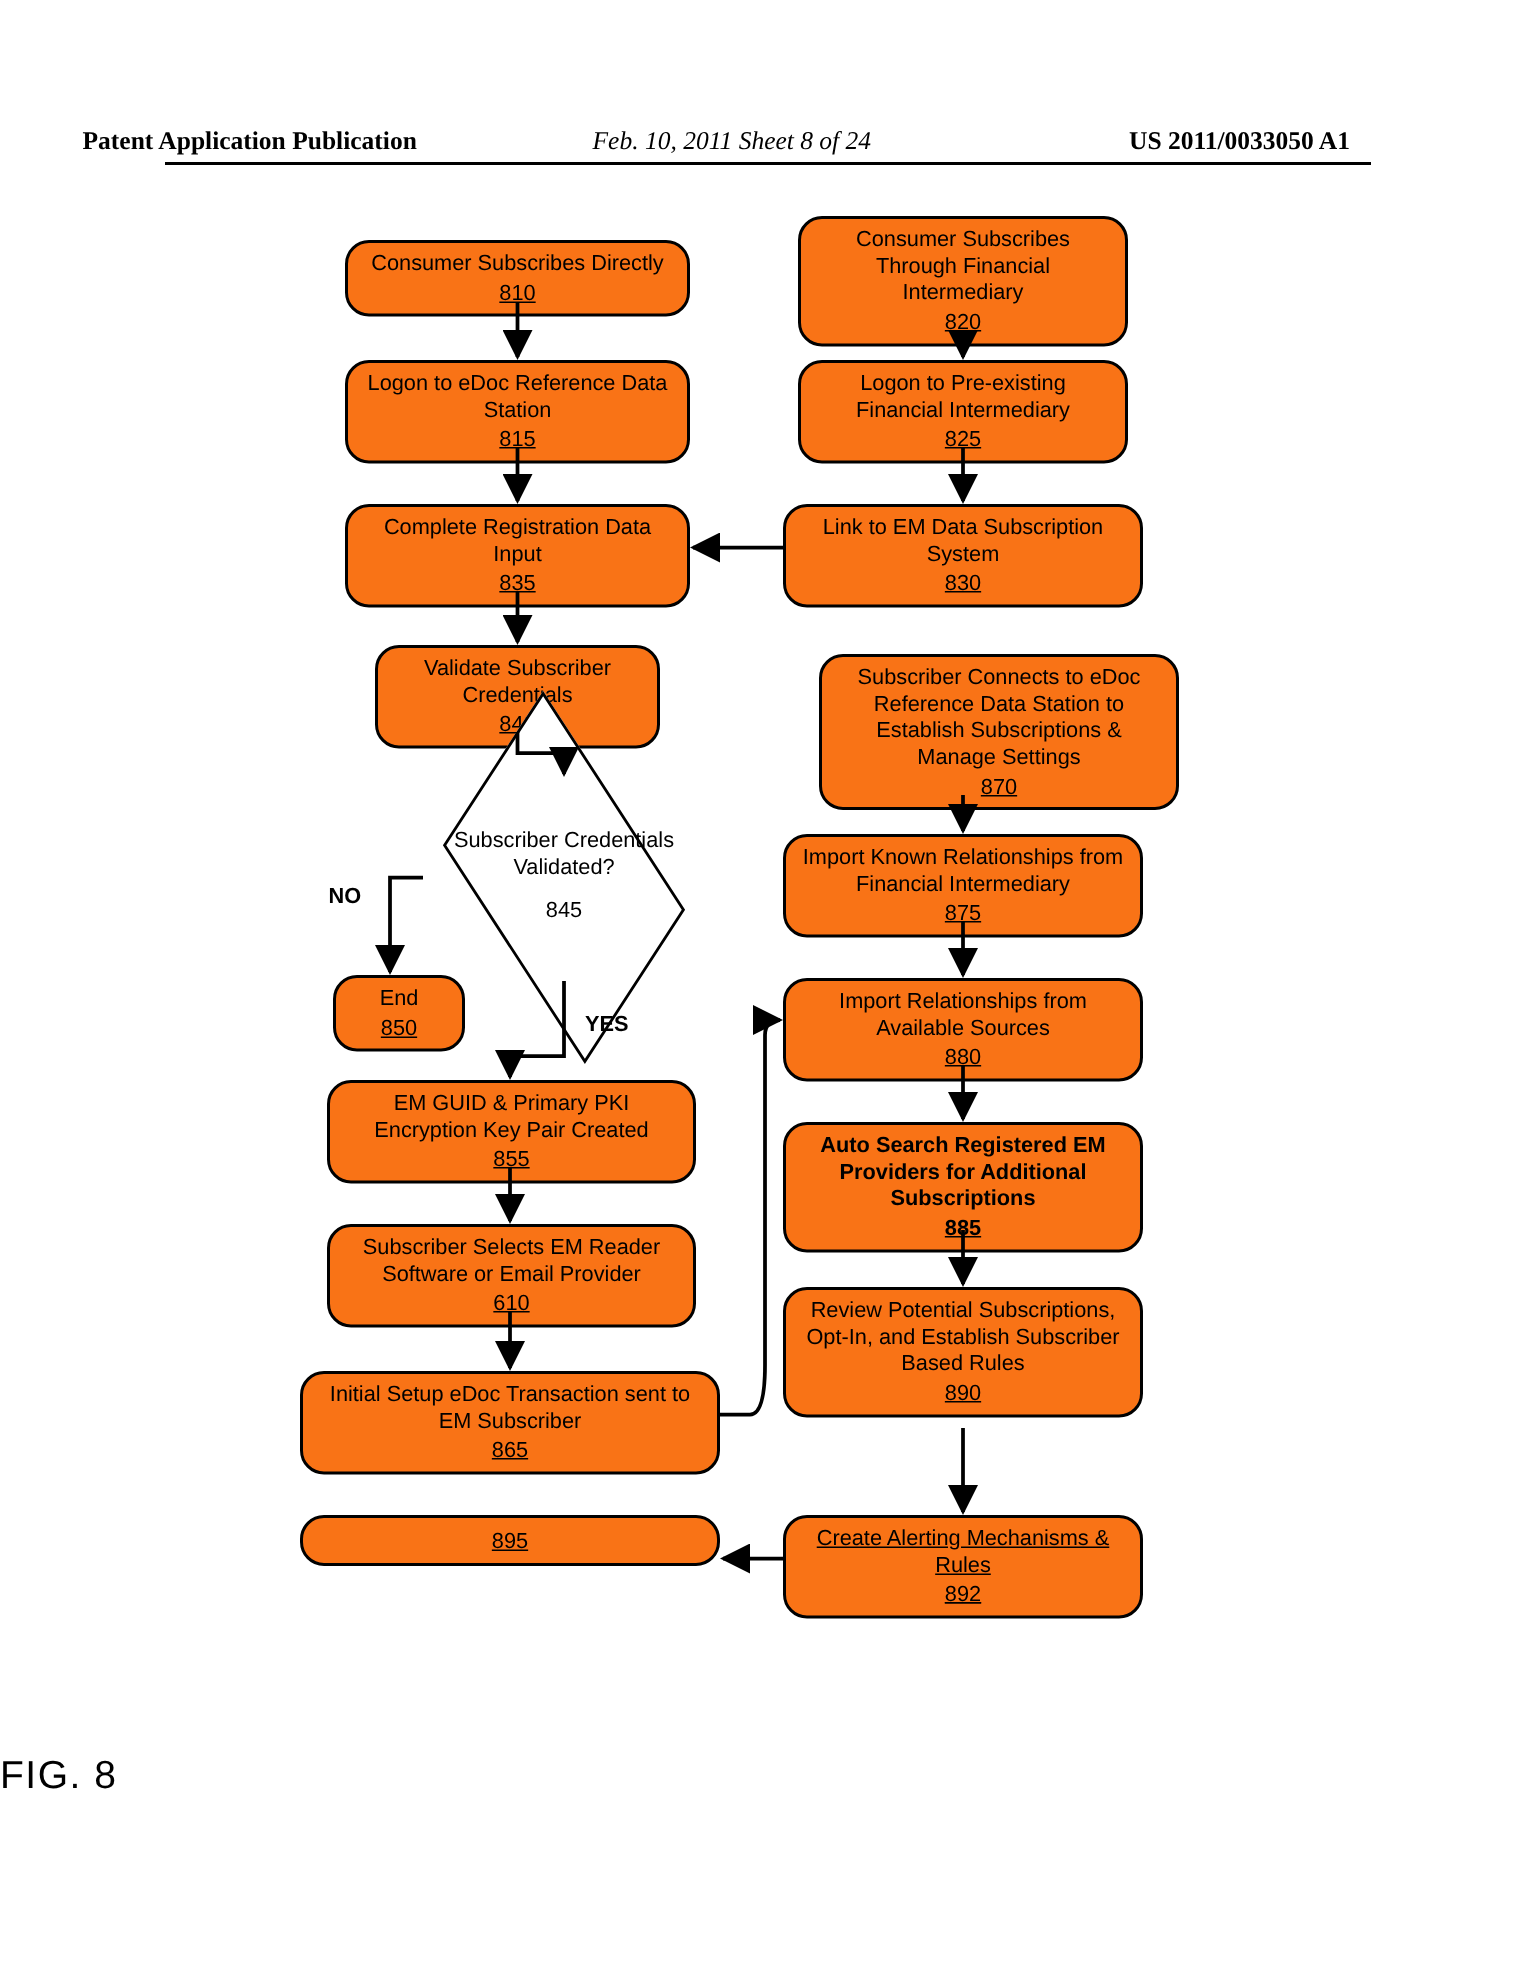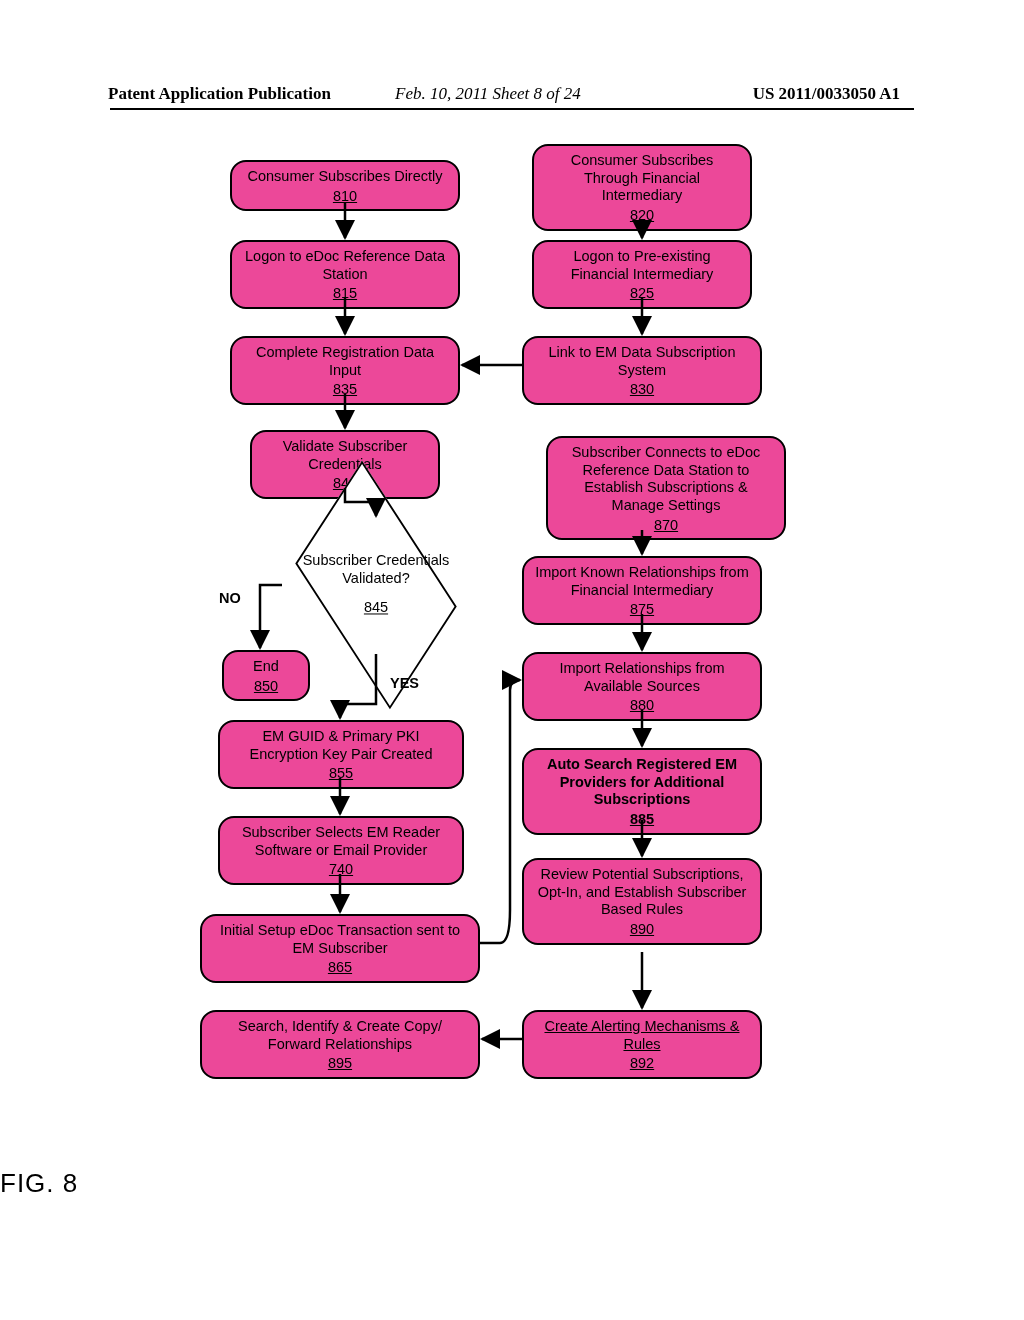--- a/index.html
+++ b/index.html
@@ -8,21 +8,21 @@
     background: #fff;
     width: 1024px;
     height: 1320px;
     position: relative;
   }
   .header {
     position: absolute;
     top: 84px;
     left: 0;
     width: 1024px;
-    padding: 0 110px 0 108px;
+    padding: 0 110px 0 55px;
     font-family: "Times New Roman", serif;
     font-size: 17px;
   }
   .header .hl { font-weight: bold; }
   .header .hc { position: absolute; left: 395px; font-style: italic; }
   .header .hr { position: absolute; right: 124px; font-weight: bold; }
   .hdrline {
     position: absolute;
     top: 108px; left: 110px; width: 804px;
     border-top: 2px solid #000;
@@ -33,21 +33,21 @@
     top: 140px;
     left: 0;
     width: 1024px;
     height: 1000px;
   }
 
   .box {
     position: absolute;
     border: 2.5px solid #000;
     border-radius: 16px;
-    background: #ec4899;
+    background: #f97316;
     text-align: center;
     font-size: 14.5px;
     line-height: 1.22;
     padding: 6px 10px 4px;
     display: flex;
     flex-direction: column;
     justify-content: center;
     align-items: center;
   }
   .box .ref { text-decoration: underline; margin-top: 2px; }
@@ -68,21 +68,21 @@
   }
   .diamond-txt {
     position: absolute;
     width: 180px;
     left: 50%; top: 50%;
     transform: translate(-50%, -50%);
     text-align: center;
     font-size: 14.5px;
     line-height: 1.22;
   }
-  .diamond-txt .ref { text-decoration: underline; display: block; margin-top: 12px; }
+  .diamond-txt .ref { display: block; margin-top: 12px; }
 
   .lbl {
     position: absolute;
     font-size: 14.5px;
     font-weight: bold;
   }
 
   svg.conn { position: absolute; top: 0; left: 0; pointer-events: none; }
 
   .figlabel {
@@ -139,30 +139,29 @@
     <span class="ref">850</span>
   </div>
 
   <div class="box" style="left:218px; top:580px; width:246px;">
     <span>EM GUID &amp; Primary PKI Encryption Key Pair Created</span>
     <span class="ref">855</span>
   </div>
 
   <div class="box" style="left:218px; top:676px; width:246px;">
     <span>Subscriber Selects EM Reader Software or Email Provider</span>
-    <span class="ref">740</span>
+    <span class="ref">610</span>
   </div>
 
   <div class="box" style="left:200px; top:774px; width:280px;">
     <span>Initial Setup eDoc Transaction sent to EM Subscriber</span>
     <span class="ref">865</span>
   </div>
 
   <div class="box" style="left:200px; top:870px; width:280px;">
-    <span>Search, Identify &amp; Create Copy/ Forward Relationships</span>
     <span class="ref">895</span>
   </div>
 
   <div class="box" style="left:532px; top:4px; width:220px;">
     <span>Consumer Subscribes Through Financial Intermediary</span>
     <span class="ref">820</span>
   </div>
 
   <div class="box" style="left:532px; top:100px; width:220px;">
     <span>Logon to Pre-existing Financial Intermediary</span>

